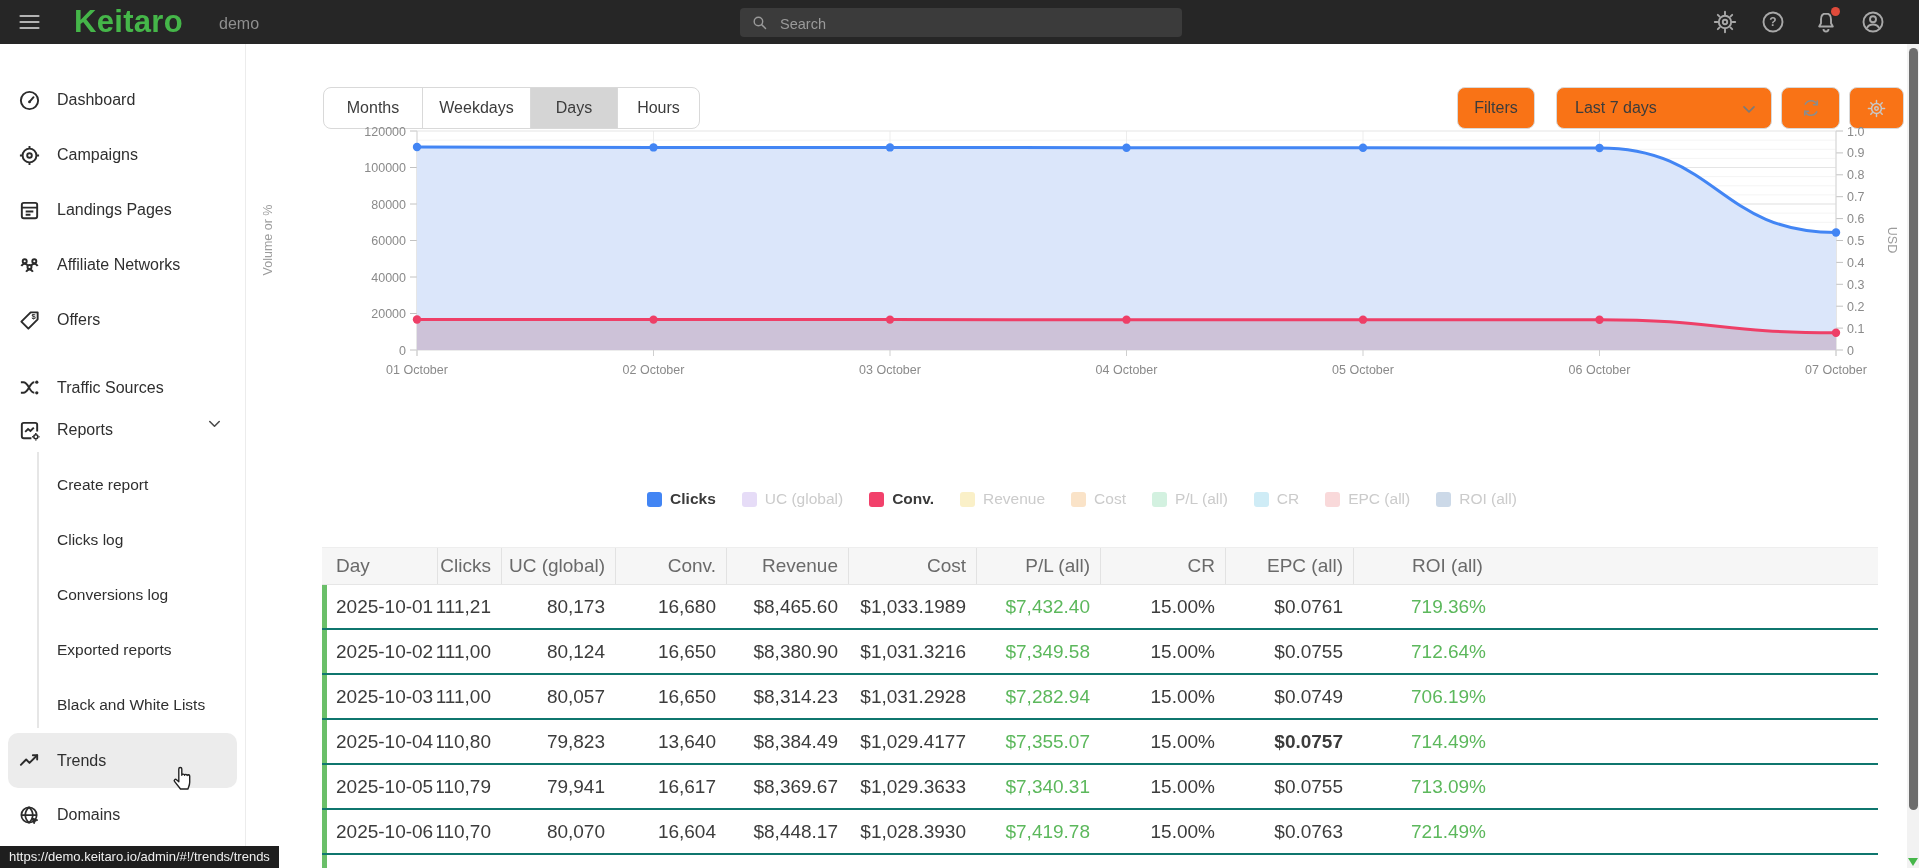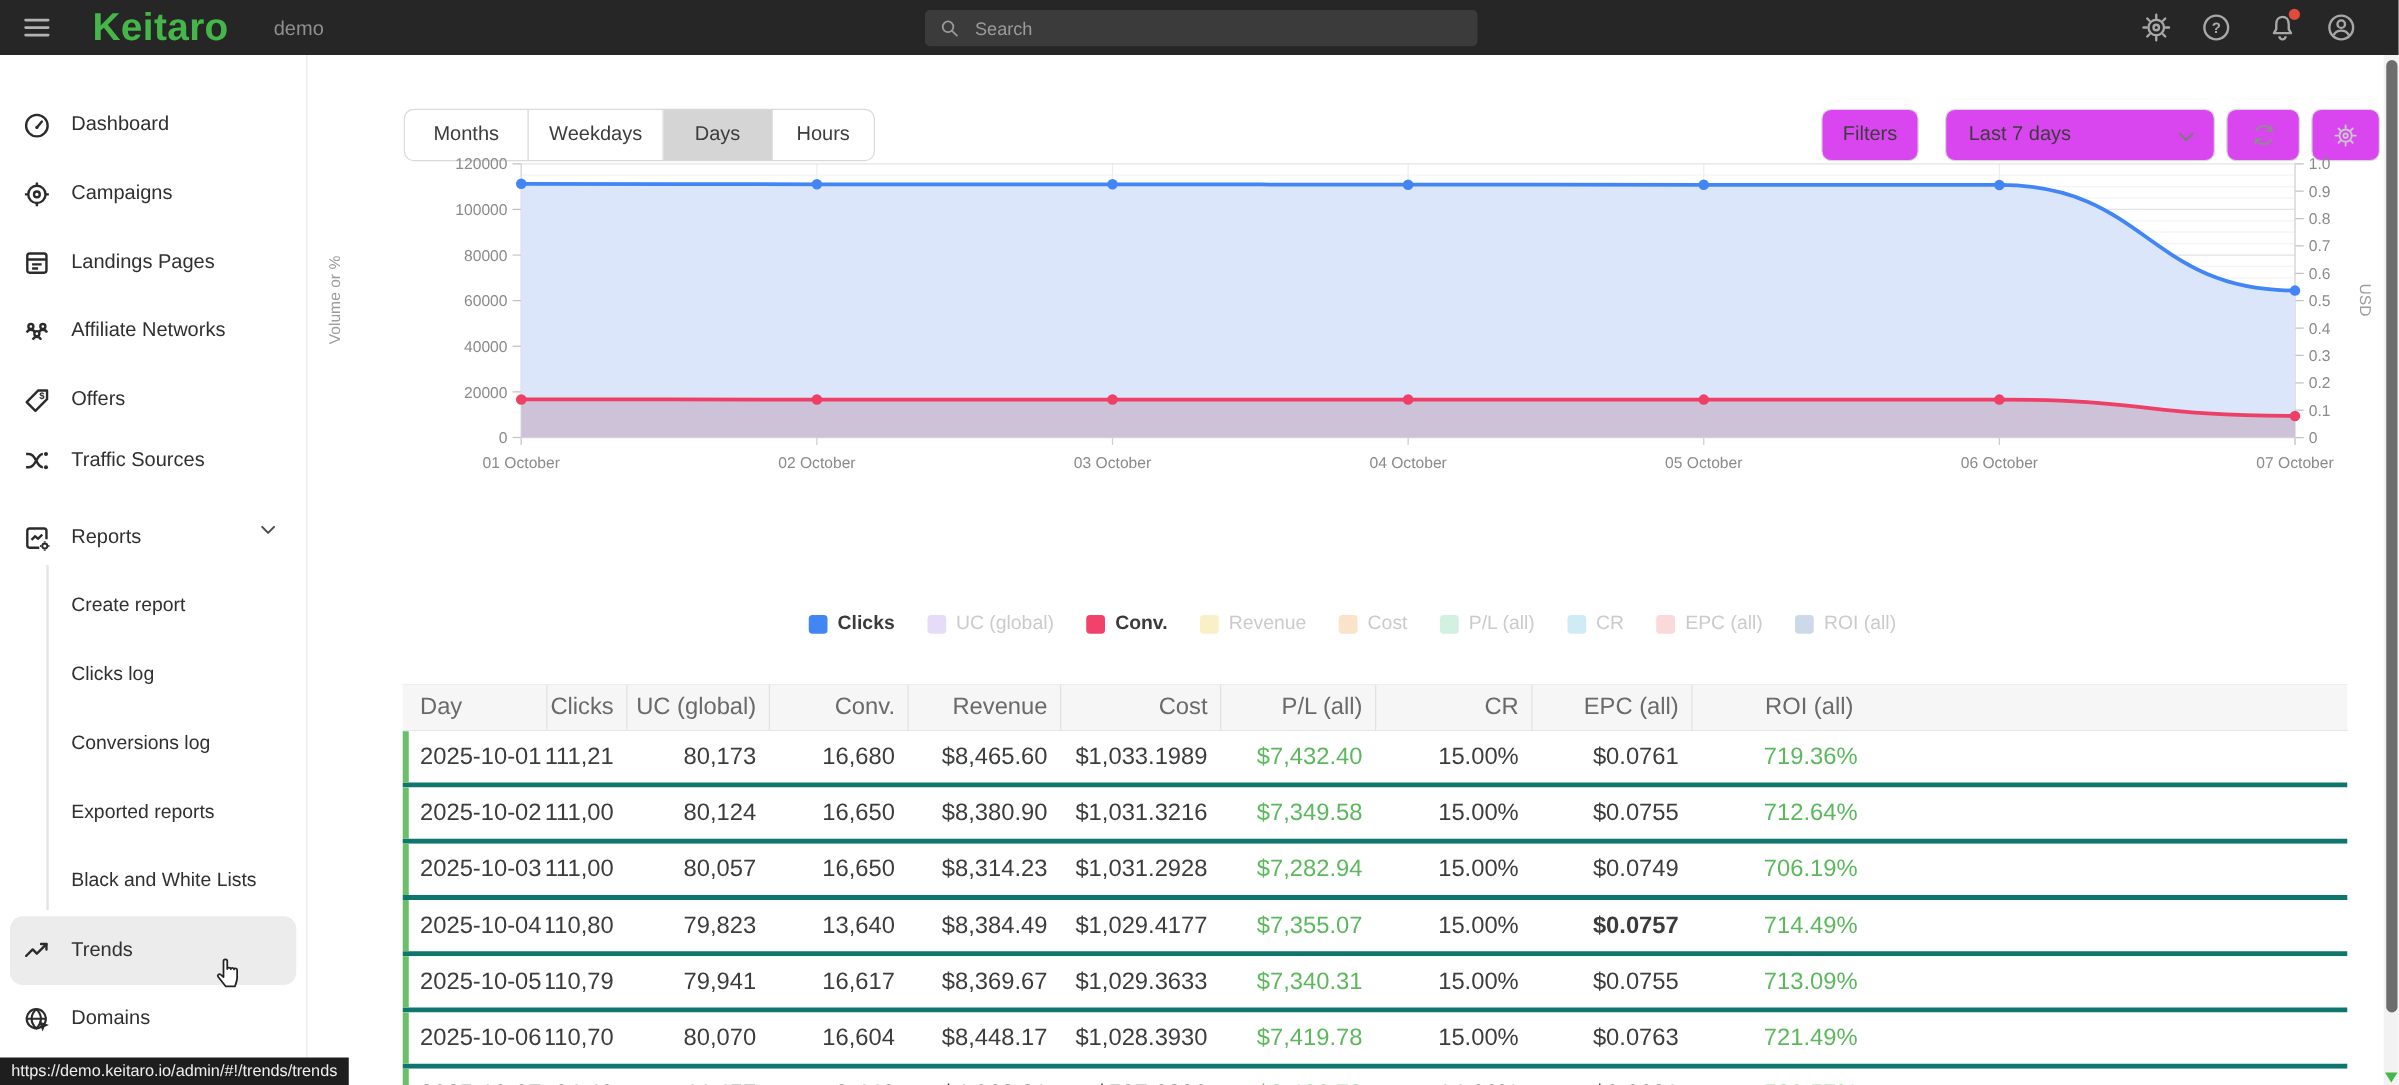--- a/index.html
+++ b/index.html
@@ -32,21 +32,21 @@
   .sub-guide{position:absolute;left:37px;top:408px;width:2px;height:276px;background:#e6e6e6;}
   .rep-chevron{position:absolute;left:205px;top:370px;width:19px;height:19px;color:#4a4a4a;}
 
   
   .tabs{position:absolute;left:323px;top:87px;height:42px;display:flex;background:#fff;border:1px solid #d9d9d9;
        border-radius:8px;overflow:hidden;box-sizing:border-box;}
   .tab{display:flex;align-items:center;justify-content:center;font-size:16px;color:#3c3c3c;cursor:pointer;
        border-right:1px solid #d9d9d9;box-sizing:border-box;}
   .tab:last-child{border-right:none;}
   .tab.active{background:#d5d5d5;}
-  .btn{position:absolute;top:87px;height:42px;background:#d946ef;border:1px solid #d9d9d9;border-radius:8px;
+  .btn{position:absolute;top:87px;height:42px;background:#f97316;border:1px solid #d9d9d9;border-radius:8px;
        box-sizing:border-box;display:flex;align-items:center;justify-content:center;font-size:16px;color:#3c3c3c;cursor:pointer;}
   .btn-filters{left:1457px;width:78px;}
   .btn-range{left:1556px;width:216px;justify-content:flex-start;padding-left:18px;}
   .btn-range .chev{position:absolute;right:12px;top:11px;width:20px;height:20px;color:#7a7a7a;}
   .btn-refresh{left:1781px;width:59px;color:#8c8c8c;}
   .btn-refresh .ic{width:20px;height:20px;}
   .btn-gear{left:1849px;width:55px;color:#c8c8c8;}
   .btn-gear .ic{width:19px;height:19px;}
 
   
@@ -58,21 +58,21 @@
   .legend-item .sw{width:15px;height:15px;border-radius:3px;margin-right:8px;flex:none;}
   .legend-item .lg-lb{font-size:15.5px;}
   .legend-item.on .lg-lb{color:#3a3a3a;font-weight:bold;}
   .legend-item.off .lg-lb{color:#cbcbcb;}
 
   
   .ttable{position:absolute;left:322px;top:547px;width:1556px;height:321px;overflow:hidden;font-size:19px;}
   .thead{display:flex;height:38px;background:#f6f6f6;border-top:1px solid #eee;border-bottom:1px solid #e6e6e6;box-sizing:border-box;}
   .th{display:flex;align-items:center;color:#6a6a6a;box-sizing:border-box;border-left:1px solid #e2e2e2;}
   .th:first-child{border-left:none;}
-  .trow{position:relative;display:flex;height:45px;border-bottom:4px solid #0f766e;box-sizing:border-box;background:#fff;}
+  .trow{position:relative;display:flex;height:45px;border-bottom:2px solid #0f766e;box-sizing:border-box;background:#fff;}
   .trow .strip{position:absolute;left:0;top:0;bottom:0;width:5px;background:#6abf69;}
   .td{display:flex;align-items:center;color:#3c3c3c;box-sizing:border-box;white-space:nowrap;overflow:hidden;}
   .al{justify-content:flex-start;padding-left:14px;}
   .ar{justify-content:flex-end;padding-right:10px;}
   .aroi{justify-content:flex-start;padding-left:58px;}
   .pos{color:#5cb85c;}
 
   
   .sb-track{position:absolute;right:0;top:44px;width:12px;bottom:0;background:#f2f2f2;z-index:25;}
   .sb-thumb{position:absolute;right:1px;top:4px;width:9px;height:762px;background:#6d6d6d;border-radius:5px;cursor:pointer;}
@@ -182,21 +182,21 @@
     </div>
     <div class="nav-item" style="top: 248.5px;">
       <span class="ic" data-icon="offers">
         <svg viewBox="0 0 24 24">
           <path d="M13.2 3.5h7.3v7.3L10.8 20.5 3.5 13.2z" fill="none" stroke="currentColor" stroke-width="2" stroke-linejoin="round"></path>
           <text x="16.2" y="10.5" text-anchor="middle" font-size="8" font-weight="bold" fill="currentColor" font-family="Liberation Sans,sans-serif">$</text>
         </svg>
       </span>
       <span class="lb">Offers</span>
     </div>
-    <div class="nav-item" style="top: 297px;">
+    <div class="nav-item" style="top: 316px;">
       <span class="ic" data-icon="traffic-sources">
         <svg viewBox="0 0 24 24" fill="none" stroke="currentColor" stroke-width="2">
           <path d="M3 6.5h2.5c6 0 6 11 11.5 11"></path>
           <path d="M3 17.5h2.5c3 0 4.5-2.7 6-5.5 1.5-2.8 3-5.5 5.5-5.5"></path>
           <circle cx="19.6" cy="6.5" r="1.7" fill="currentColor" stroke="none"></circle>
           <circle cx="19.6" cy="17.5" r="1.7" fill="currentColor" stroke="none"></circle>
         </svg>
       </span>
       <span class="lb">Traffic Sources</span>
     </div>

